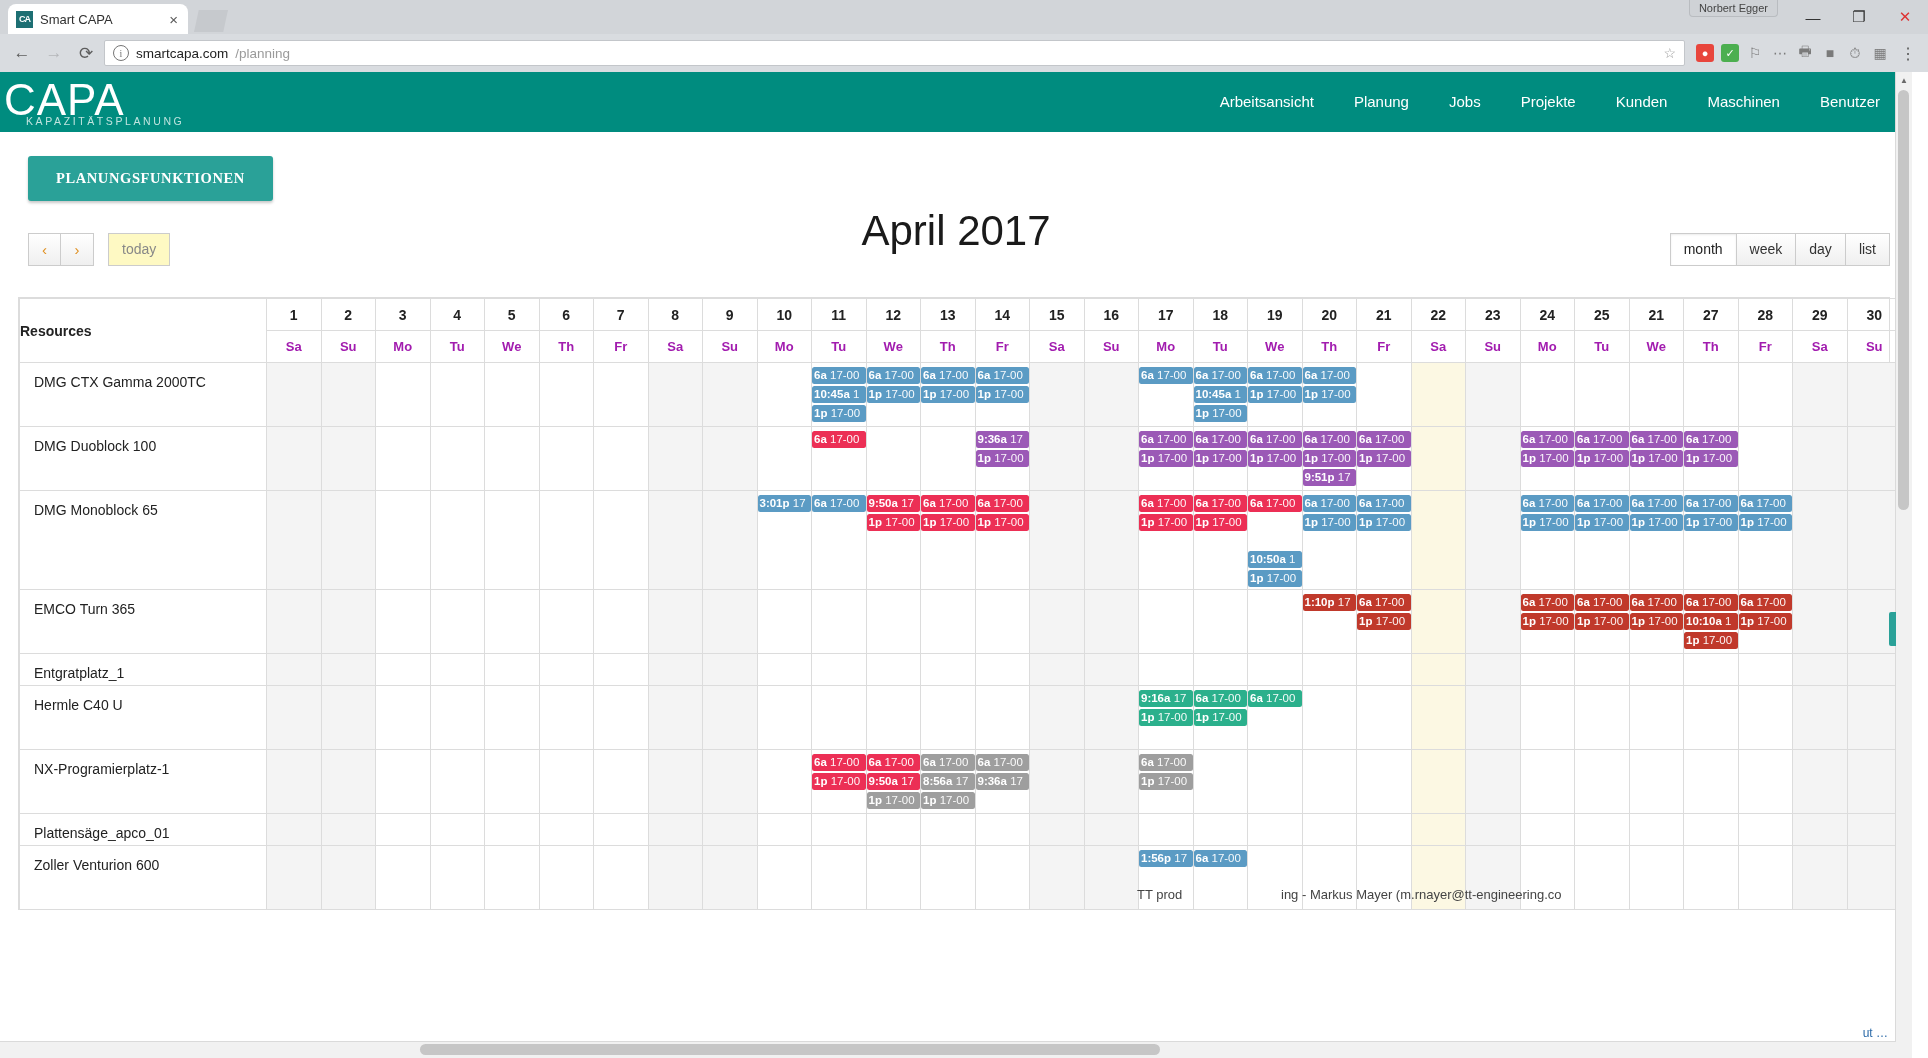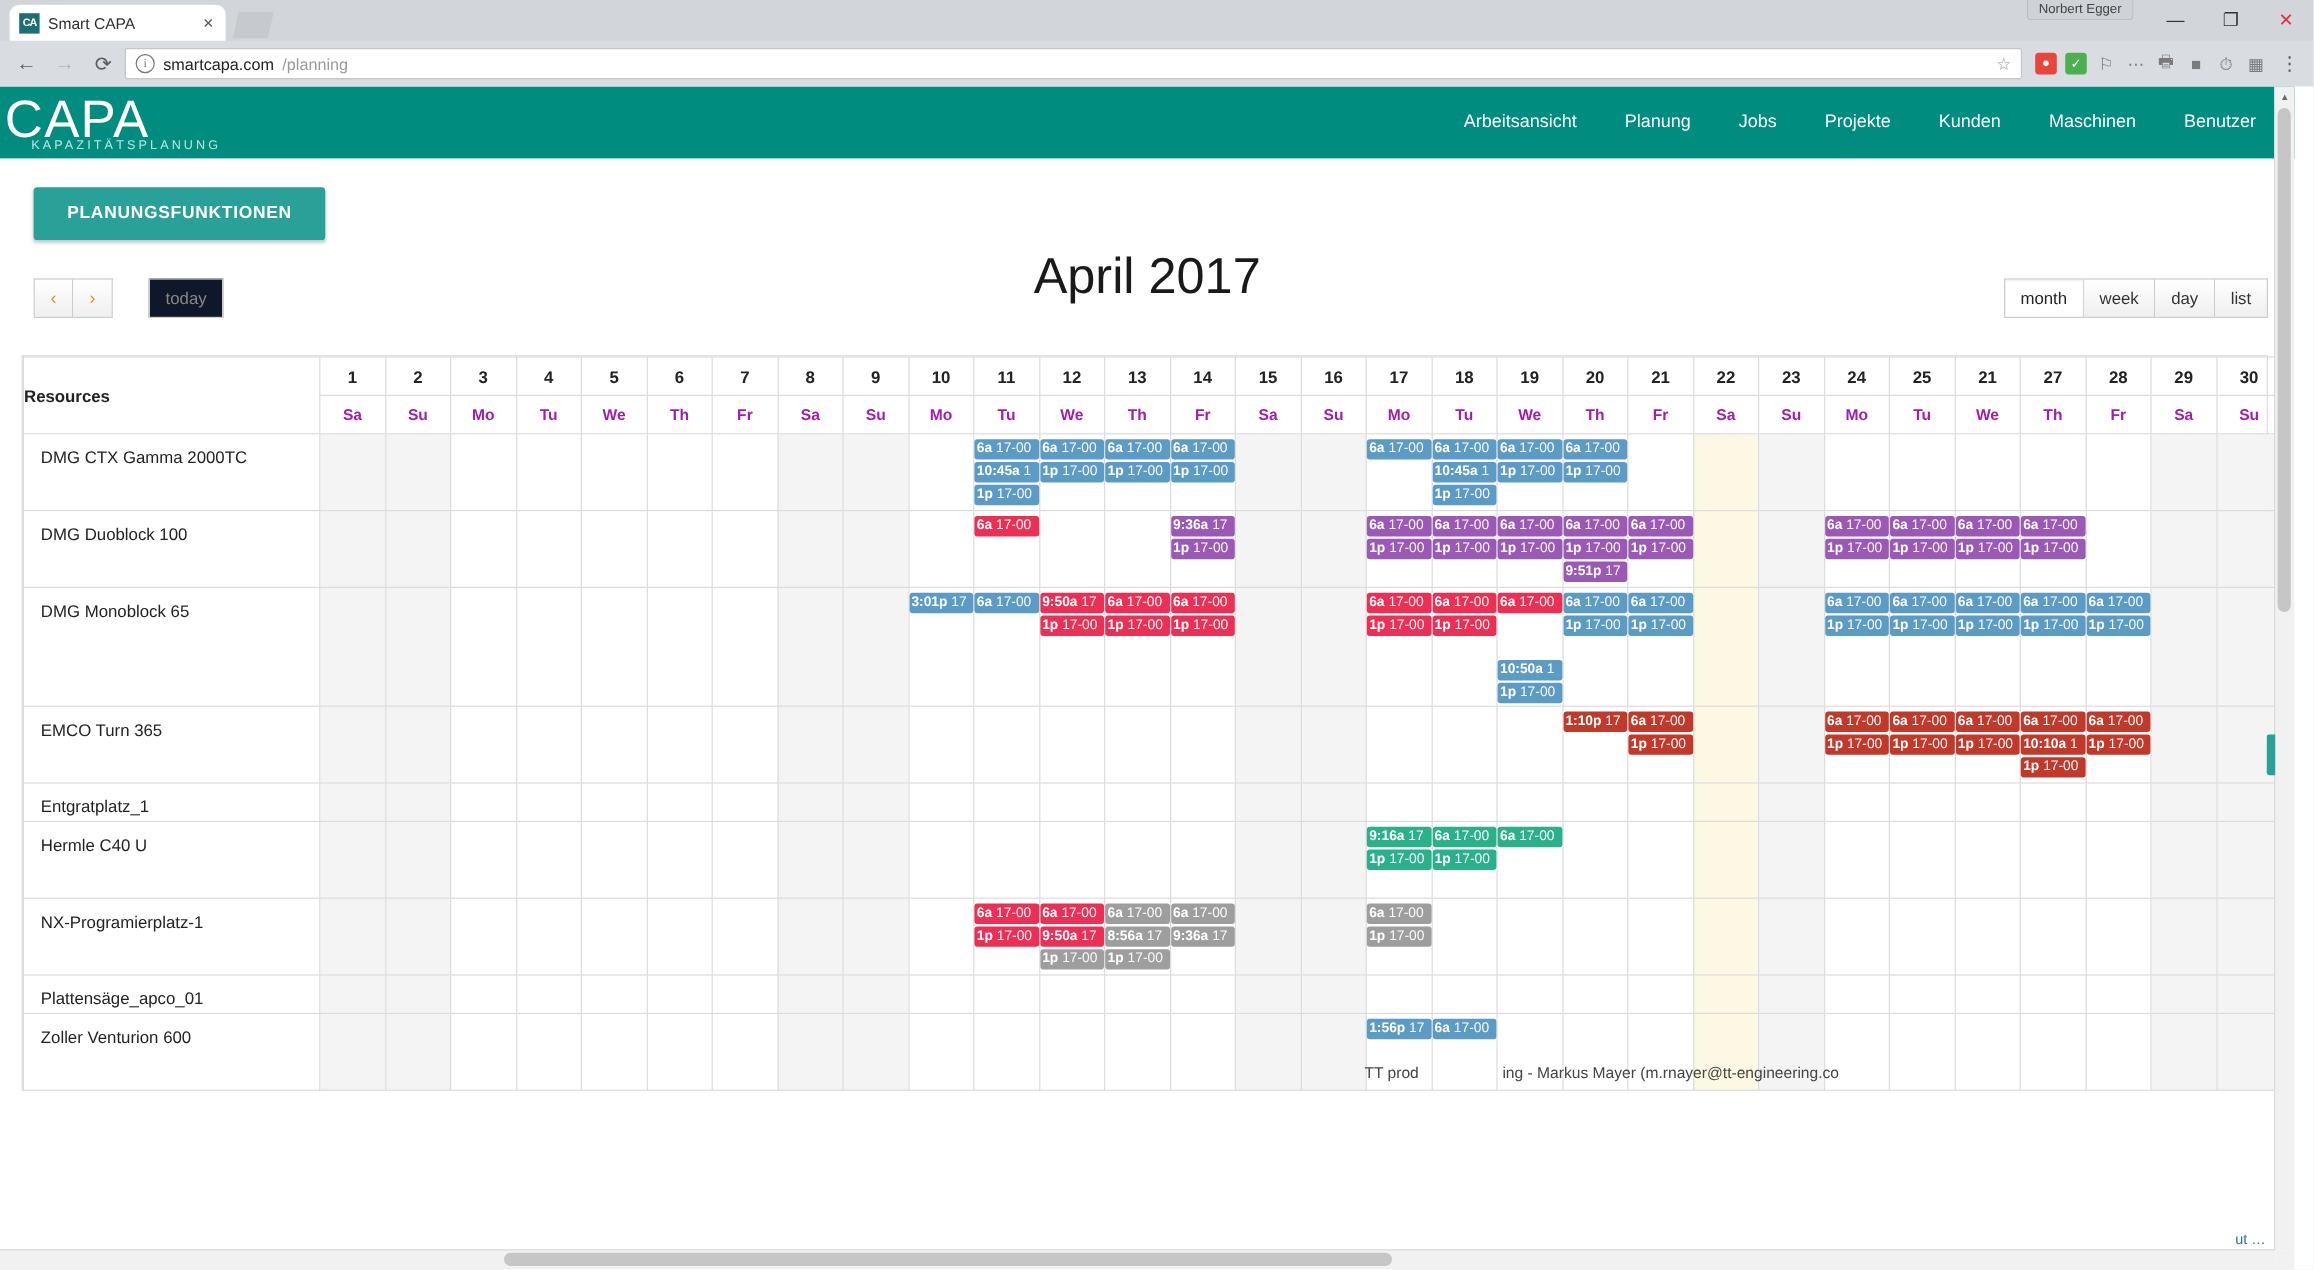--- a/index.html
+++ b/index.html
@@ -53,30 +53,31 @@
   .logo-main{font-size:44px;color:#fff;font-family:"Liberation Sans",sans-serif;font-weight:300;letter-spacing:1px;}
   .logo-sub{font-size:10.5px;color:#bfe4df;letter-spacing:2.6px;margin-top:-6px;padding-left:22px;}
   .navmenu{margin-left:auto;display:flex;gap:0;padding-right:12px;align-items:flex-end;}
   .navmenu a{color:#fff;font-size:15px;text-decoration:none;padding:0 20px;line-height:60px;display:block;}
 
   .toolbar-row{padding:24px 0 0 28px;}
   .btn-primary{
     display:inline-block;background:#2aa198;color:#fff;font-size:14.5px;font-weight:bold;
     letter-spacing:.6px;padding:14px 28px;border:none;border-radius:3px;
     box-shadow:0 2px 3px rgba(0,0,0,.22);
+    font-family:Liberation Serif, serif;
   }
 
   .cal-toolbar{display:flex;align-items:center;padding:26px 22px 0 28px;position:relative;height:44px;}
   .btn-group{display:flex;}
   .btn-std{
     background:linear-gradient(#fff,#efefef);border:1px solid #ccc;color:#333;font-size:14px;
     height:33px;display:flex;align-items:center;justify-content:center;box-sizing:border-box;
   }
   .btn-arrow{width:33px;font-size:15px;color:#e09020;}
-  .btn-today{padding:0 13px;margin-left:30px;color:#888;background:#0f172a;}
+  .btn-today{padding:0 13px;margin-left:14px;color:#888;background:#fef9c3;}
   .cal-title{position:absolute;left:0;right:0;text-align:center;font-size:42px;color:#1a1a1a;font-weight:400;top:6px;pointer-events:none;}
   .view-group{margin-left:auto;display:flex;z-index:2;}
   .view-group .btn-std{padding:0 13px;border-left-width:0;}
   .view-group .btn-std:first-child{border-left-width:1px;}
   .view-group .btn-std.active{background:#fff;color:#222;box-shadow:inset 0 1px 2px rgba(0,0,0,.08);}
 
   
   .cal{margin:26px 22px 0 18px;border:1px solid #dcdcdc;border-bottom:none;box-sizing:border-box;
        width:1872px;position:relative;}
   .cal table{border-collapse:collapse;width:100%;table-layout:fixed;}
@@ -814,21 +815,21 @@
                 <td class="daycell"></td>
                 <td class="daycell"></td>
                 <td class="daycell weekend"></td>
                 <td class="daycell weekend"></td>
               </tr>
             </tbody>
         </table>
 
         <div class="footer-bar">
           <div class="ft-text" style="left:1100px">TT prod</div>
-          <div class="ft-text" style="left:1215px">ing - Markus Mayer (m.rnayer@tt-engineering.co</div>
+          <div class="ft-text" style="left:1244px">ing - Markus Mayer (m.rnayer@tt-engineering.co</div>
         </div>
       </div>
 
       <div class="scroll-v">
         <div class="arrow" style="top:0">▲</div>
         <div class="thumb" style="top:18px"></div>
       </div>
       <div class="side-tab"></div>
       <div class="scroll-h">
         <div class="thumb"></div>

